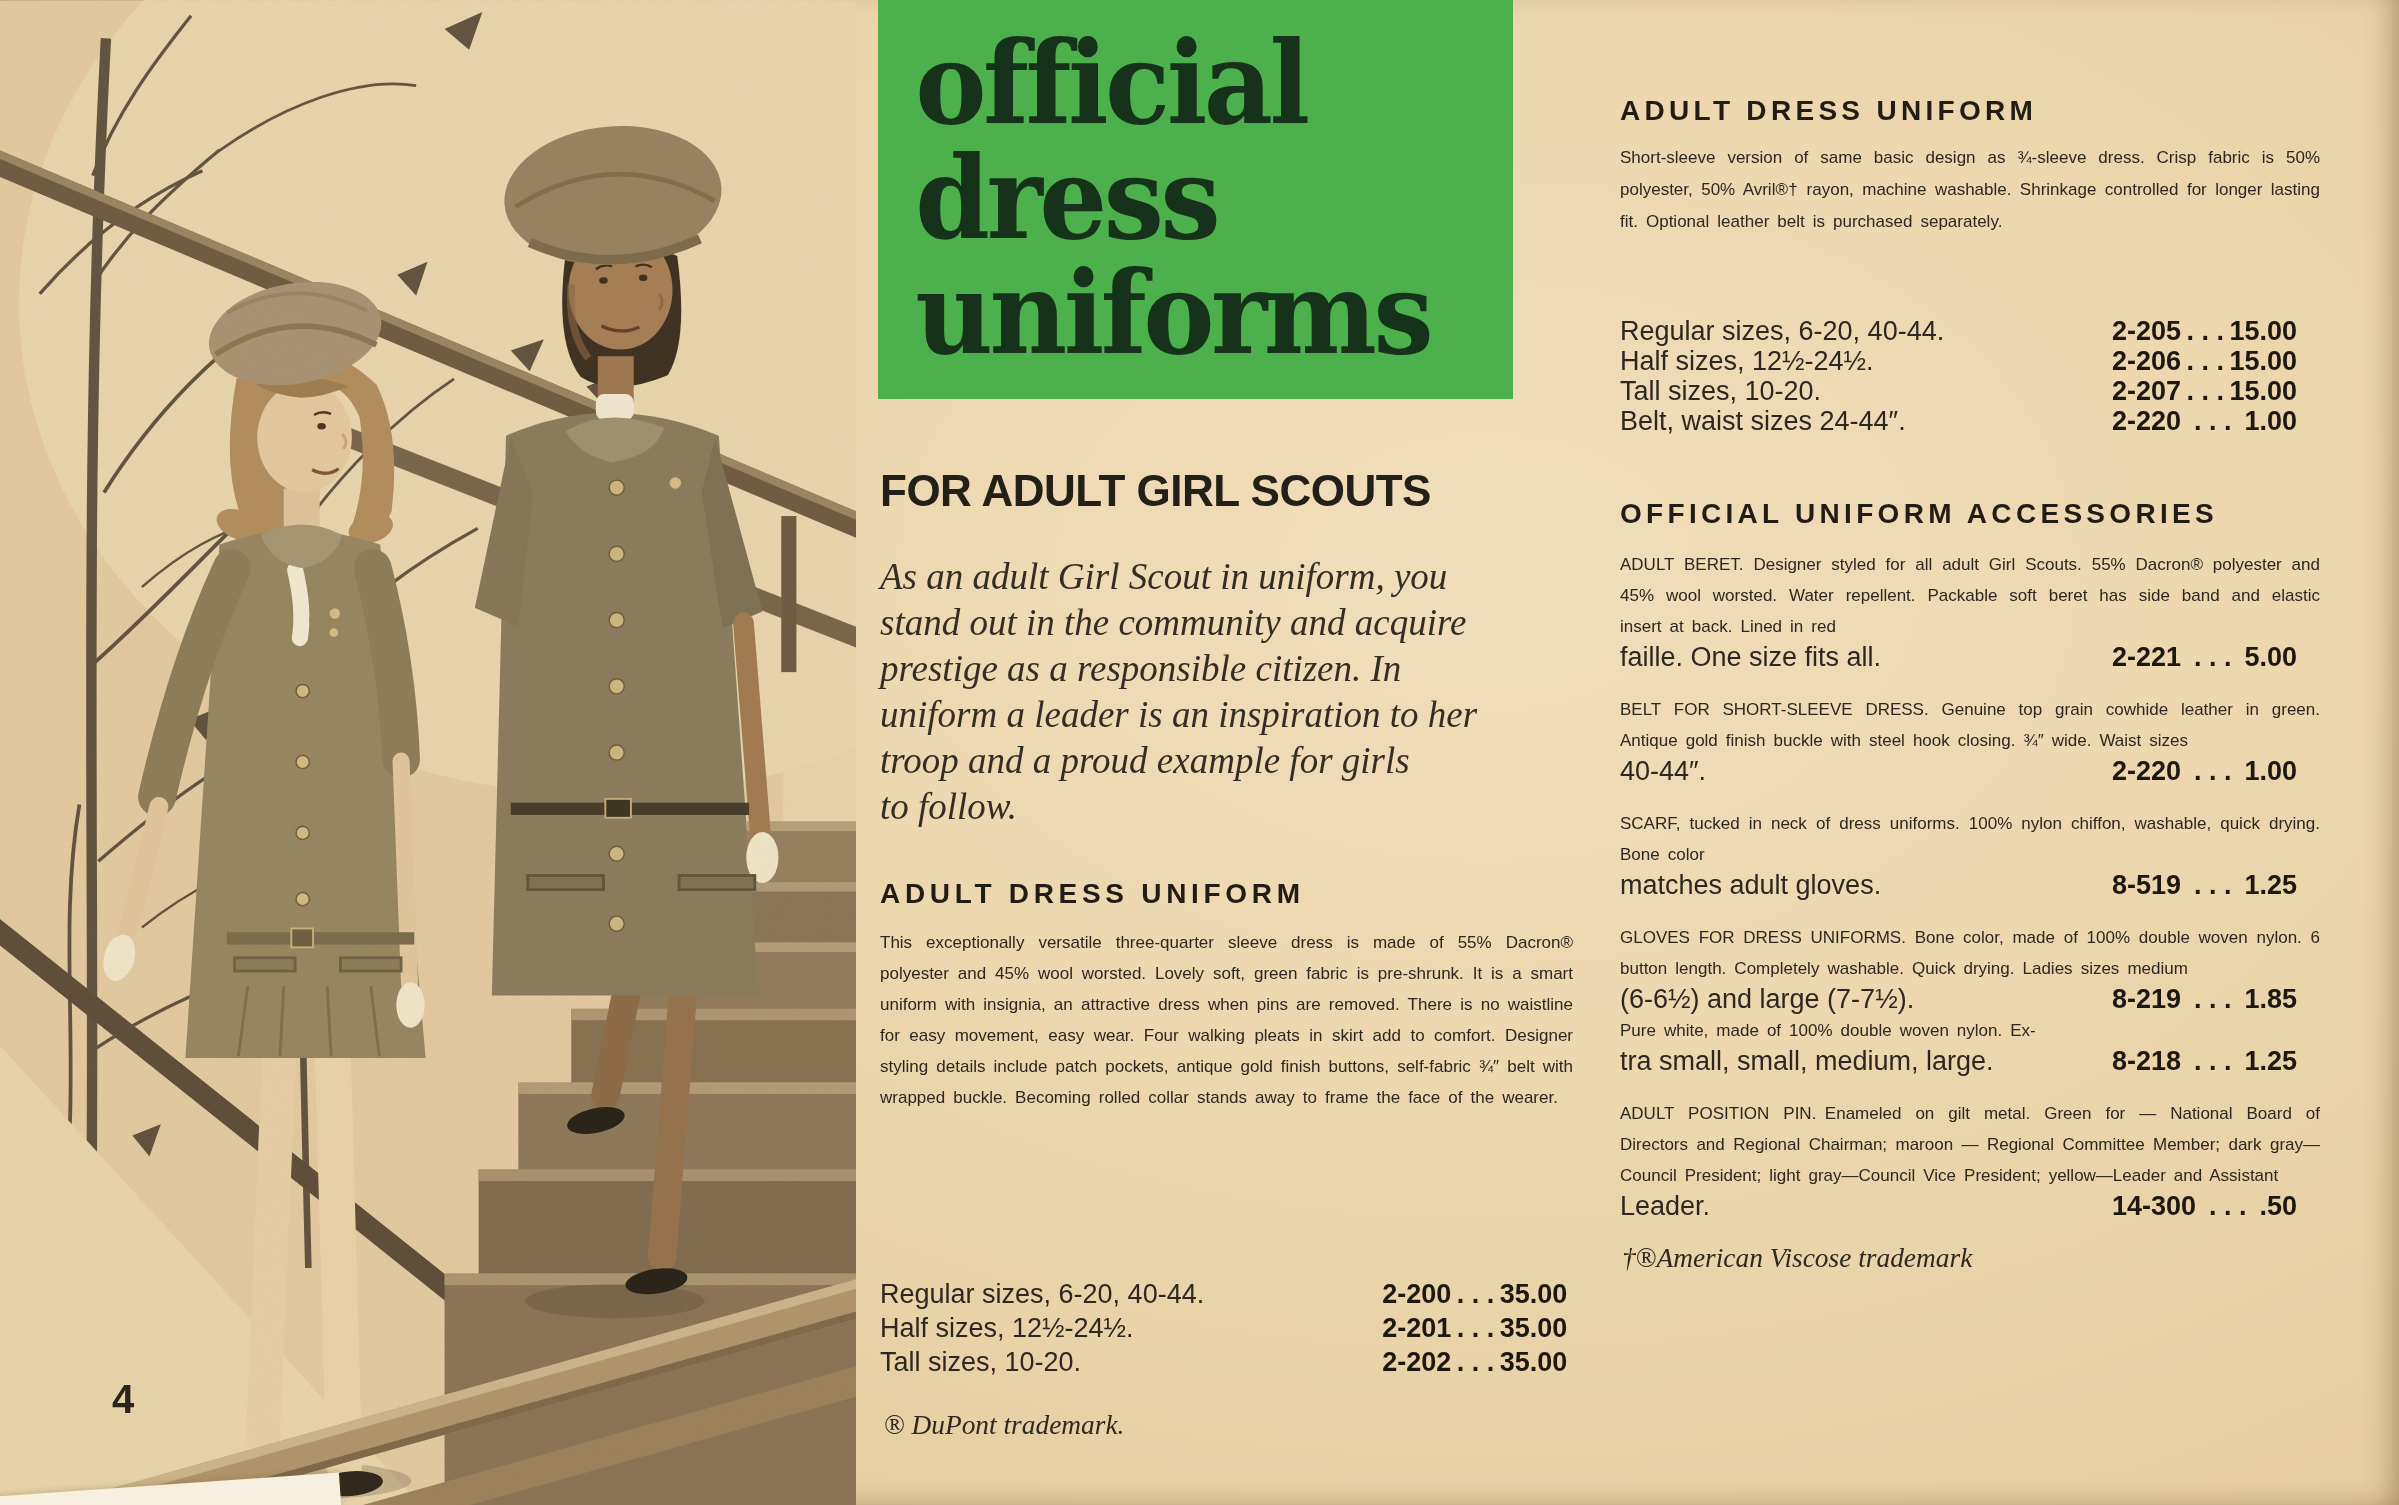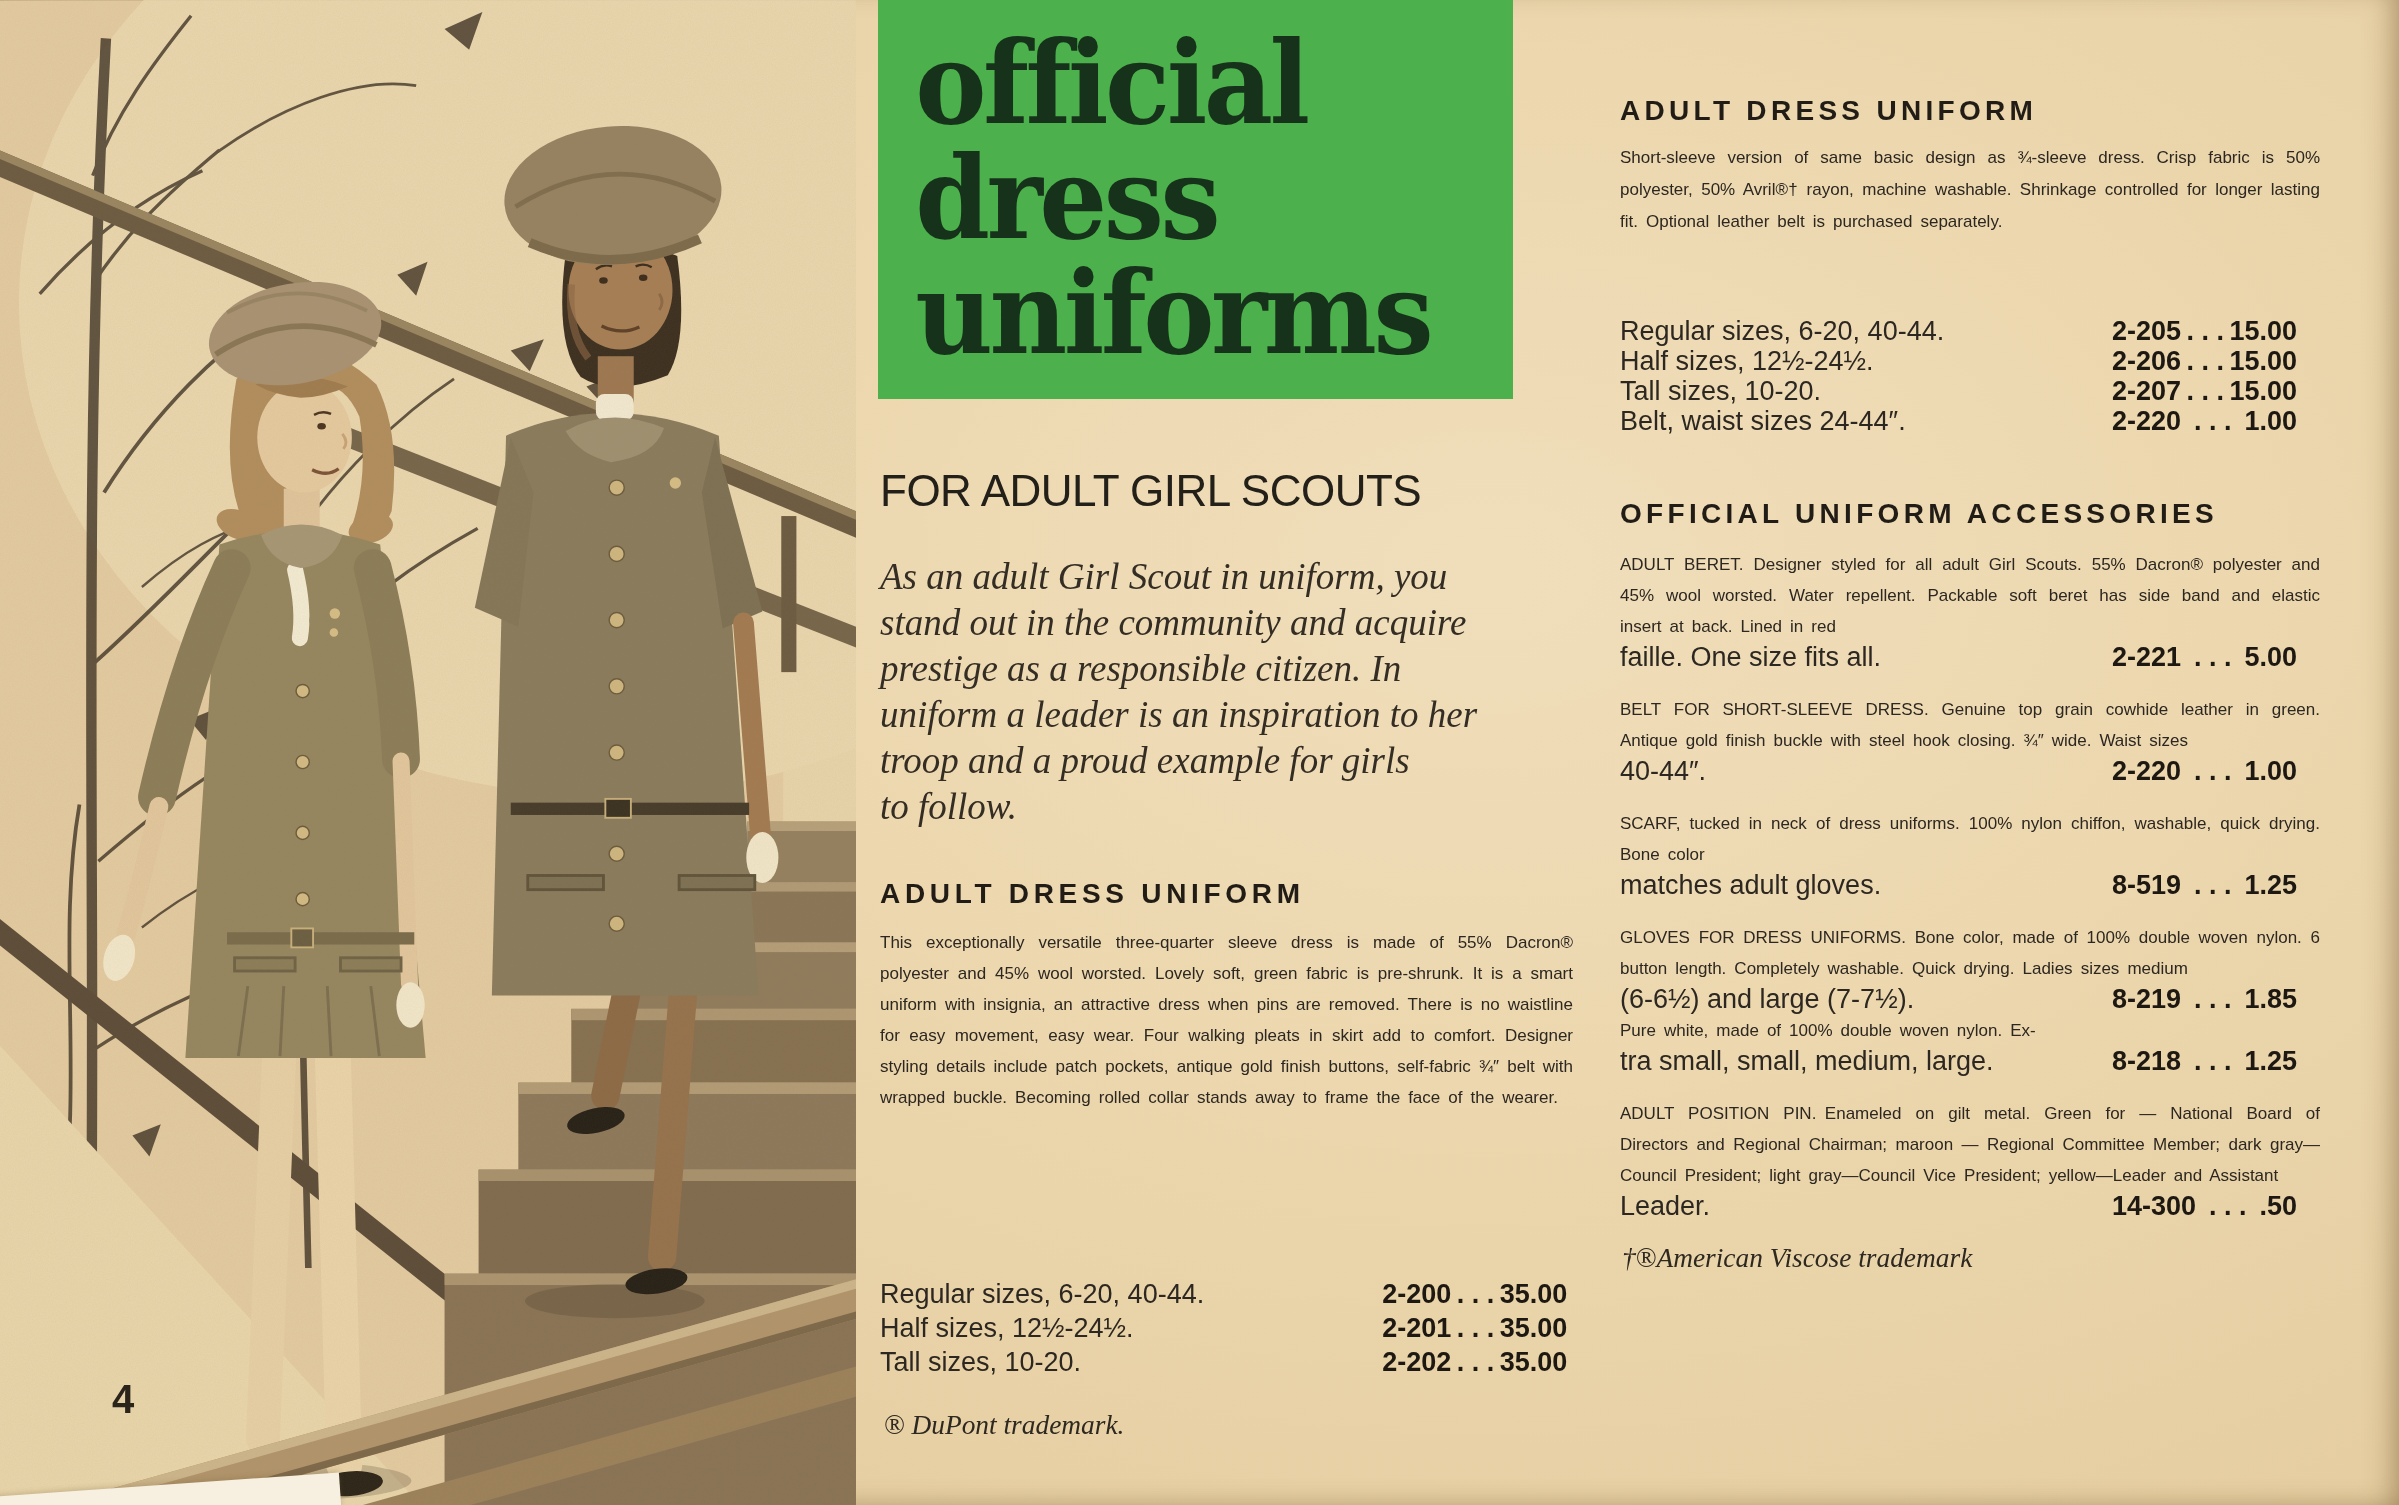--- a/index.html
+++ b/index.html
@@ -17,21 +17,21 @@
   .page-num{position:absolute;left:112px;top:1377px;font-size:40px;font-weight:bold;color:#2a241a;}
   .scan-corner{position:absolute;left:-19px;bottom:-28px;width:360px;height:49px;background:#f7f0e0;
                transform:rotate(-4deg);box-shadow:0 -1.9px 5.7px rgba(120,95,55,.25);}
   
   .green-block{position:absolute;left:878px;top:0;width:635px;height:399px;background:#4cb04c;}
   .big-title{padding:24.6px 0 0 40px;transform:scaleX(.93);transform-origin:left top;
              font-family:"DejaVu Serif", serif;font-weight:bold;font-size:115px;line-height:115px;
              letter-spacing:-3.8px;color:#16321a;}
   
   .mid{position:absolute;left:880px;top:0;width:695px;}
-  .subtitle{position:absolute;left:0;top:466px;width:695px;font-size:44px;font-weight:400;
+  .subtitle{position:absolute;left:0;top:466px;width:695px;font-size:44px;font-weight:700;
             letter-spacing:-0.5px;color:#23201a;}
   .intro{position:absolute;left:0;top:554px;width:695px;font-family:"Liberation Serif", serif;
          font-style:italic;font-size:37px;line-height:46px;color:#332d24;}
   .sec-heading{font-size:28px;font-weight:700;letter-spacing:4.7px;color:#211d16;}
   .mid-heading{position:absolute;left:0;top:878px;}
   .body-text{font-size:17px;line-height:31px;color:#2c2720;text-align:justify;word-spacing:3.3px;}
   .mid-body{position:absolute;left:0;top:927px;width:693px;}
   .mid-rows{position:absolute;left:0;top:1279px;width:693px;}
   .price-row{display:flex;align-items:baseline;font-size:27px;color:#2c2720;}
   .mid-rows .price-row{height:34px;}

